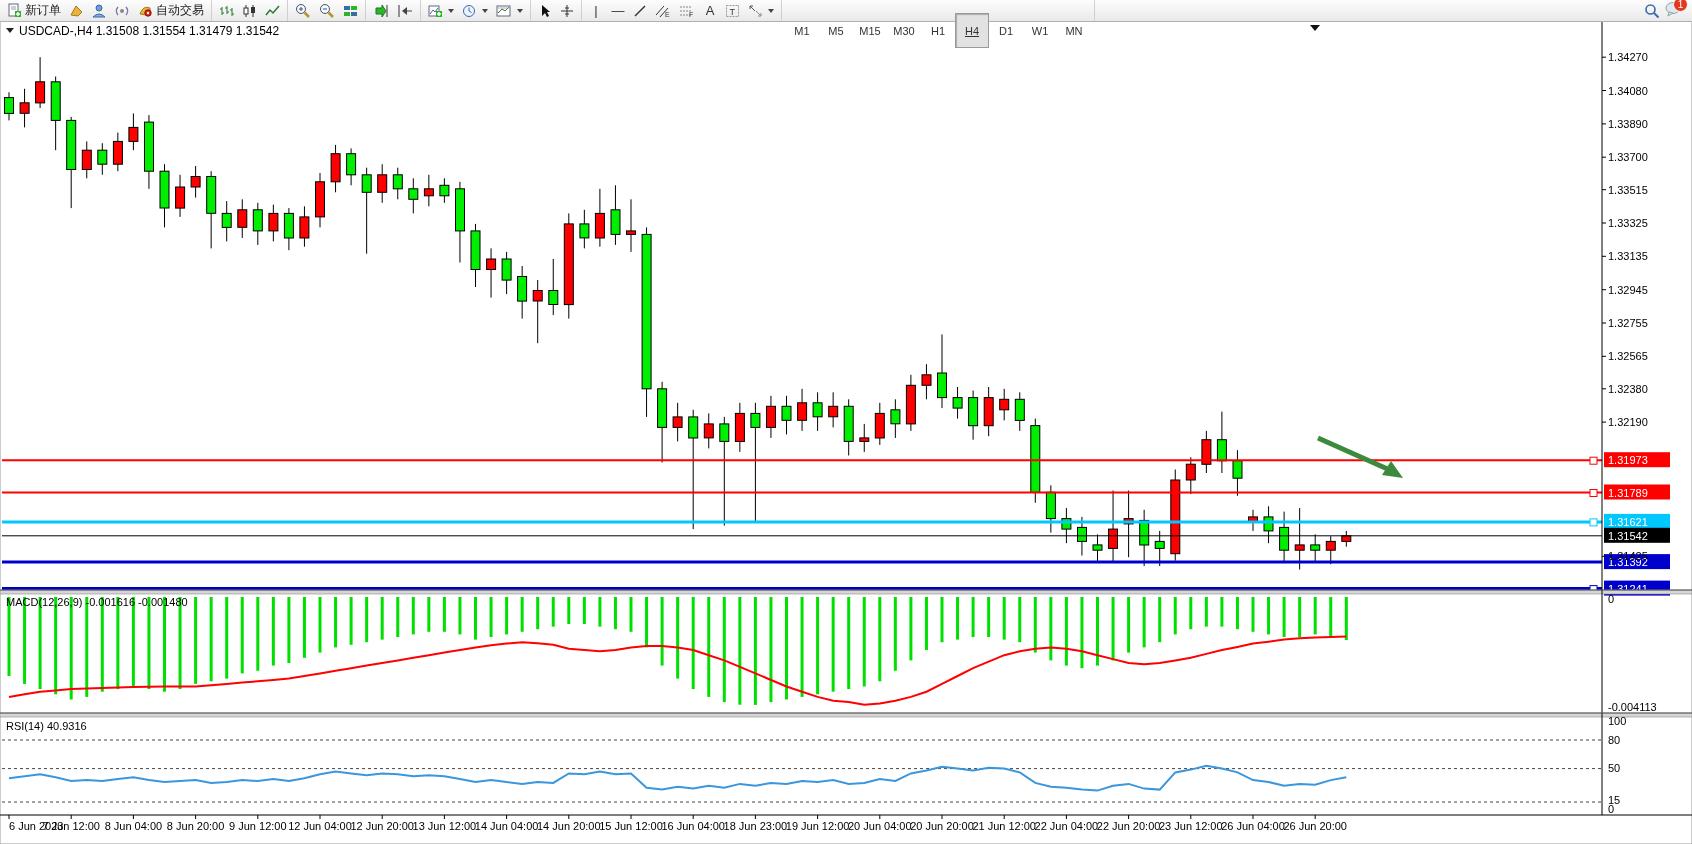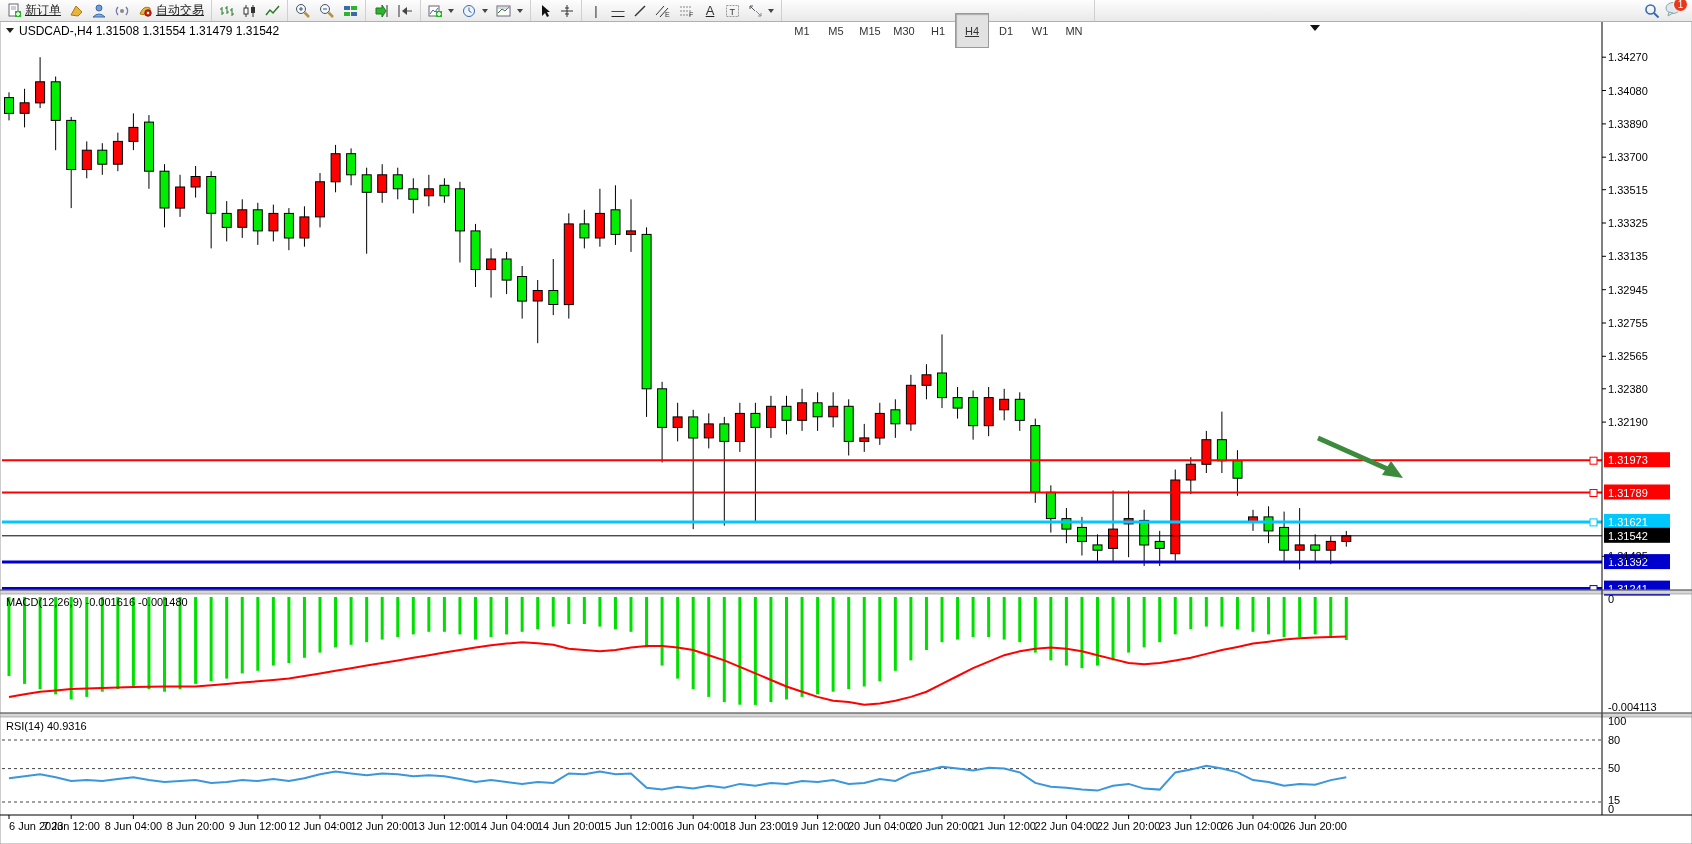--- a/index.html
+++ b/index.html
@@ -3,21 +3,21 @@
 <meta charset="utf-8">
 <style>
   html,body{margin:0;padding:0;width:1692px;height:844px;overflow:hidden;
     font-family:"Liberation Sans","DejaVu Sans",sans-serif;background:#f0f0f0;}
   
   .toolbar{position:absolute;left:0;top:0;width:1692px;height:21px;
     background:linear-gradient(#fdfdfd,#e9e9e9);border-bottom:1px solid #b0b0b0;
     display:flex;align-items:center;font-size:12px;color:#222;z-index:5;}
   .tb-group{display:flex;align-items:center;height:21px;padding:0 3px;border-right:1px solid #d0d0d0;}
   .tb-btn{display:flex;align-items:center;gap:3px;height:19px;padding:0 3px;border:1px solid transparent;
-    cursor:default;white-space:nowrap;text-decoration:underline;}
+    cursor:default;white-space:nowrap;}
   .tb-btn svg{display:block;}
   .glyph{font-size:13px;line-height:13px;width:14px;text-align:center;color:#333;}
   .caret{width:0;height:0;border-left:3px solid transparent;border-right:3px solid transparent;
     border-top:4px solid #444;margin-left:2px;}
   .tf-btn{height:17px;min-width:24px;padding:8px 4px;display:flex;align-items:center;justify-content:center;
     font-size:11px;color:#333;border:1px solid transparent;margin-top:40px;}
   .tf-btn.active{background:#e2e2e2;border:1px solid #9a9a9a;box-shadow:inset 1px 1px 1px rgba(0,0,0,.25);text-decoration:underline;}
   .tb-spacer{flex:1;}
   .badge{position:absolute;top:-4px;right:-6px;background:#e23a1f;color:#fff;border-radius:8px;
     min-width:13px;height:13px;font-size:10px;display:flex;align-items:center;justify-content:center;

